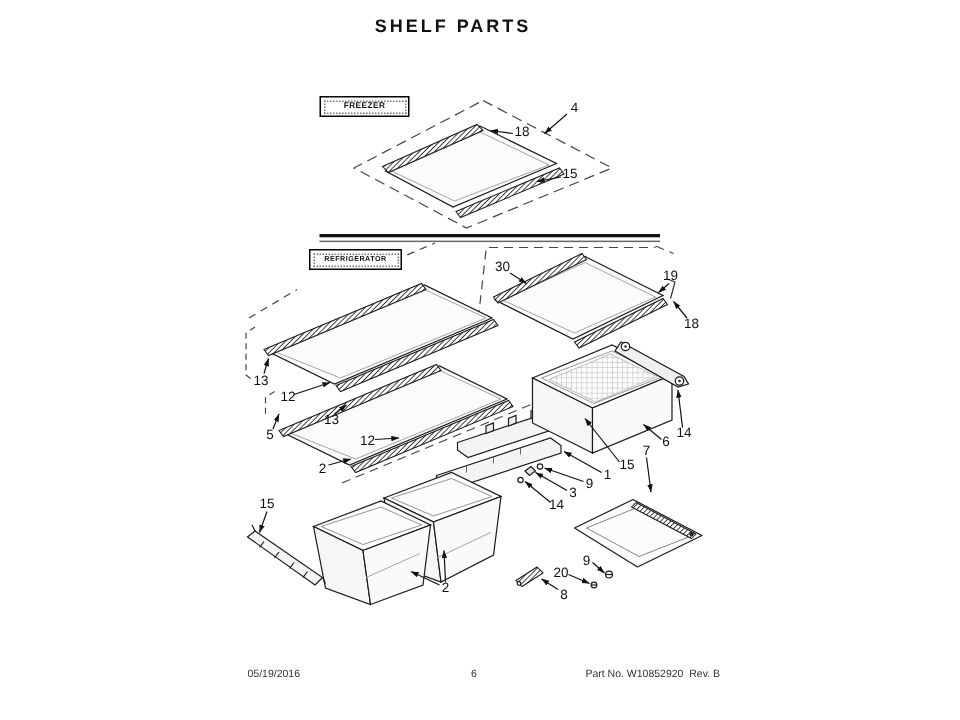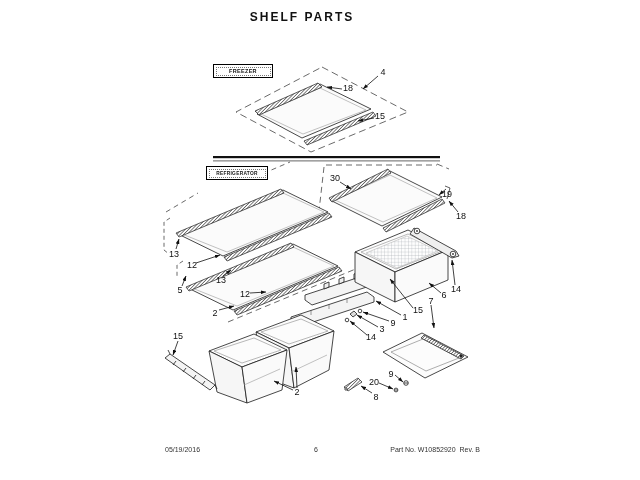--- a/index.html
+++ b/index.html
@@ -177,21 +177,21 @@
   </div>
 
   <div class="plabel" style="left:206px;top:166px;width:62px;height:14px">
     <span style="font-size:4.8px">REFRIGERATOR</span>
   </div>
 
   <span class="co" style="left:383px;top:72px">4</span>
   <span class="co" style="left:348px;top:88px">18</span>
   <span class="co" style="left:380px;top:116px">15</span>
   <span class="co" style="left:335px;top:178px">30</span>
-  <span class="co" style="left:447px;top:194px">19</span>
+  <span class="co" style="left:447px;top:184px">19</span>
   <span class="co" style="left:461px;top:216px">18</span>
   <span class="co" style="left:174px;top:254px">13</span>
   <span class="co" style="left:192px;top:265px">12</span>
   <span class="co" style="left:180px;top:290px">5</span>
   <span class="co" style="left:221px;top:280px">13</span>
   <span class="co" style="left:245px;top:294px">12</span>
   <span class="co" style="left:215px;top:313px">2</span>
   <span class="co" style="left:178px;top:336px">15</span>
   <span class="co" style="left:297px;top:392px">2</span>
   <span class="co" style="left:444px;top:295px">6</span>

